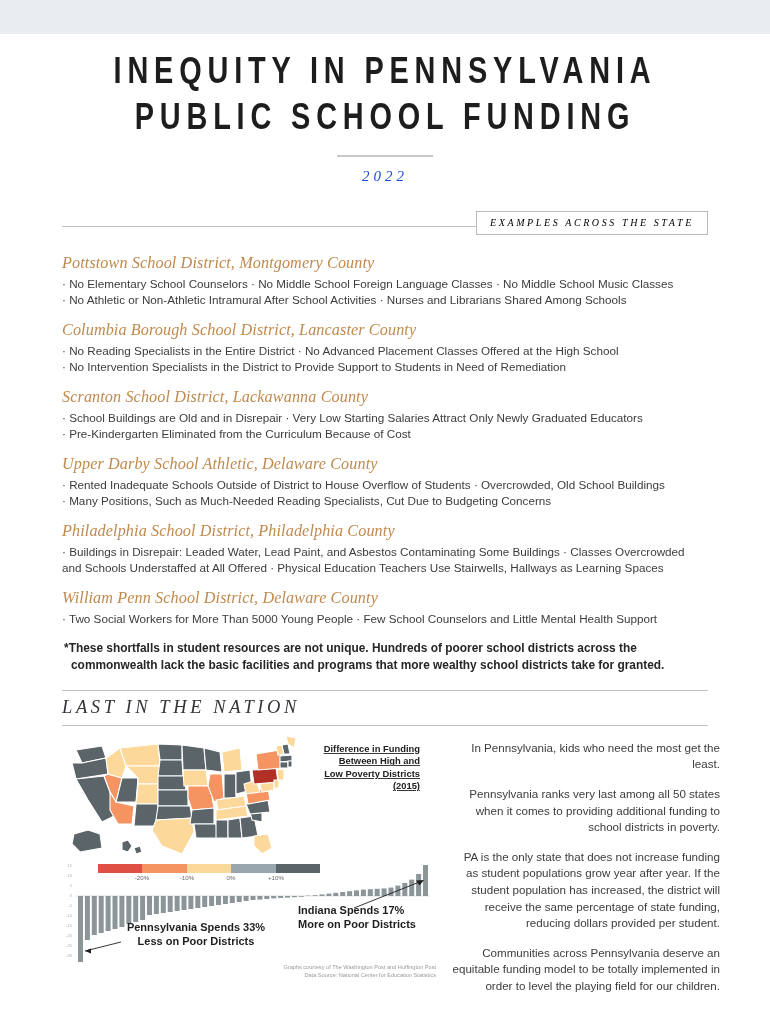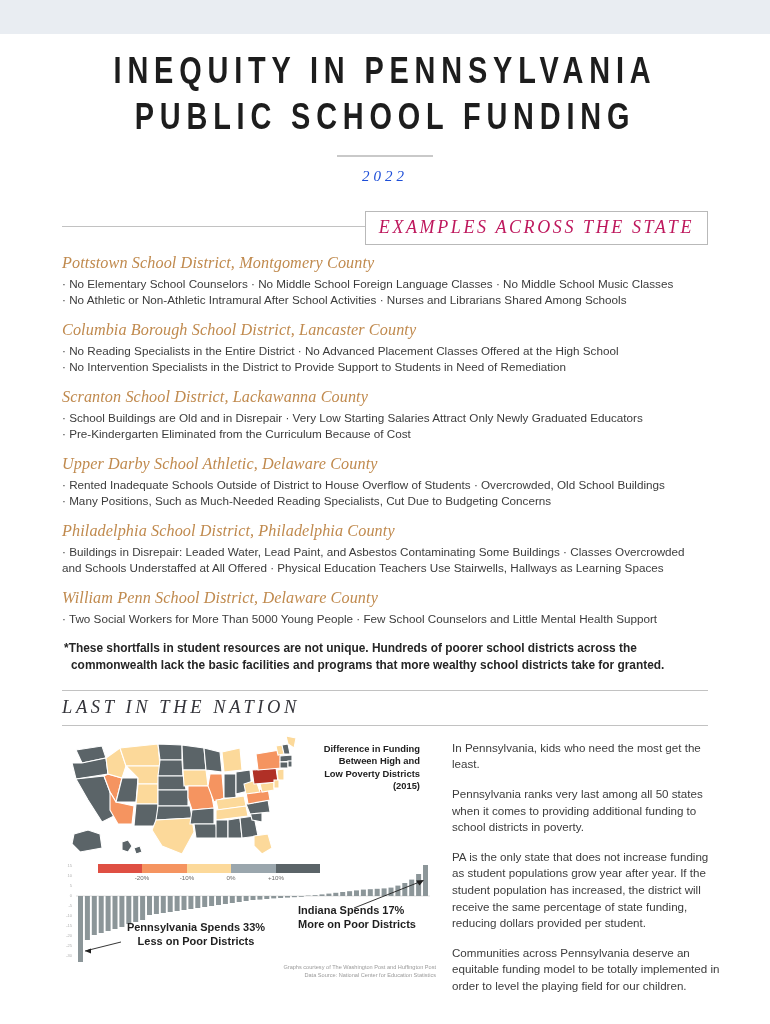--- a/index.html
+++ b/index.html
@@ -49,23 +49,23 @@
   .section-head .rule{
     position:absolute;left:0;right:0;top:15px;height:1px;background:#c2c2c2;
   }
   .section-head .boxed{
     position:absolute;right:0;top:0;
     border:1px solid #b9b9b9;
     background:#ffffff;
     padding:5px 13px 6px 13px;
     font-family:"Liberation Serif",serif;
     font-style:italic;
-    font-size:18px;
+    font-size:10px;
     letter-spacing:2.6px;
-    color:#be185d;
+    color:#000000;
     white-space:nowrap;
   }
   
   .districts{margin:13px 62px 0 62px;}
   .district{margin-bottom:13px;}
   .district:last-child{margin-bottom:0;}
   .d-name{
     font-family:"Liberation Serif",serif;
     font-style:italic;
     font-size:16.2px;
@@ -104,21 +104,21 @@
     font-size:18.5px;
     letter-spacing:3.6px;
     color:#34343a;
   }
   
   .lower{
     display:flex;
     margin:10px 50px 0 58px;
     gap:14px;
   }
-  .graphics{width:380px;position:relative;}
+  .graphics{width:380px;position:relative;text-decoration:underline;}
   .map-row{display:flex;align-items:flex-start;}
   .map-box{width:240px;height:125px;position:relative;}
   .map-box svg{display:block;}
   .map-caption{
     width:122px;
     text-align:right;
     font-family:"Liberation Sans",sans-serif;
     font-weight:700;
     font-size:9.4px;
     line-height:1.32;
@@ -161,21 +161,21 @@
   }
   
   .rtext{
     width:282px;
     font-family:"Liberation Sans",sans-serif;
     font-size:11.6px;
     line-height:1.43;
     color:#3c3c3c;
     padding-top:4px;
   }
-  .rtext p{margin:0 0 13px 0;}
+  .rtext p{margin:0 0 13px 0;text-align:right;}
   .rtext p:last-child{margin-bottom:0;}
 </style>
 </head>
 <body>
 
 <div class="top-band"></div>
 
 <div class="title-wrap">
   <div class="title-line">INEQUITY IN PENNSYLVANIA</div>
   <div class="title-line">PUBLIC SCHOOL FUNDING</div>

